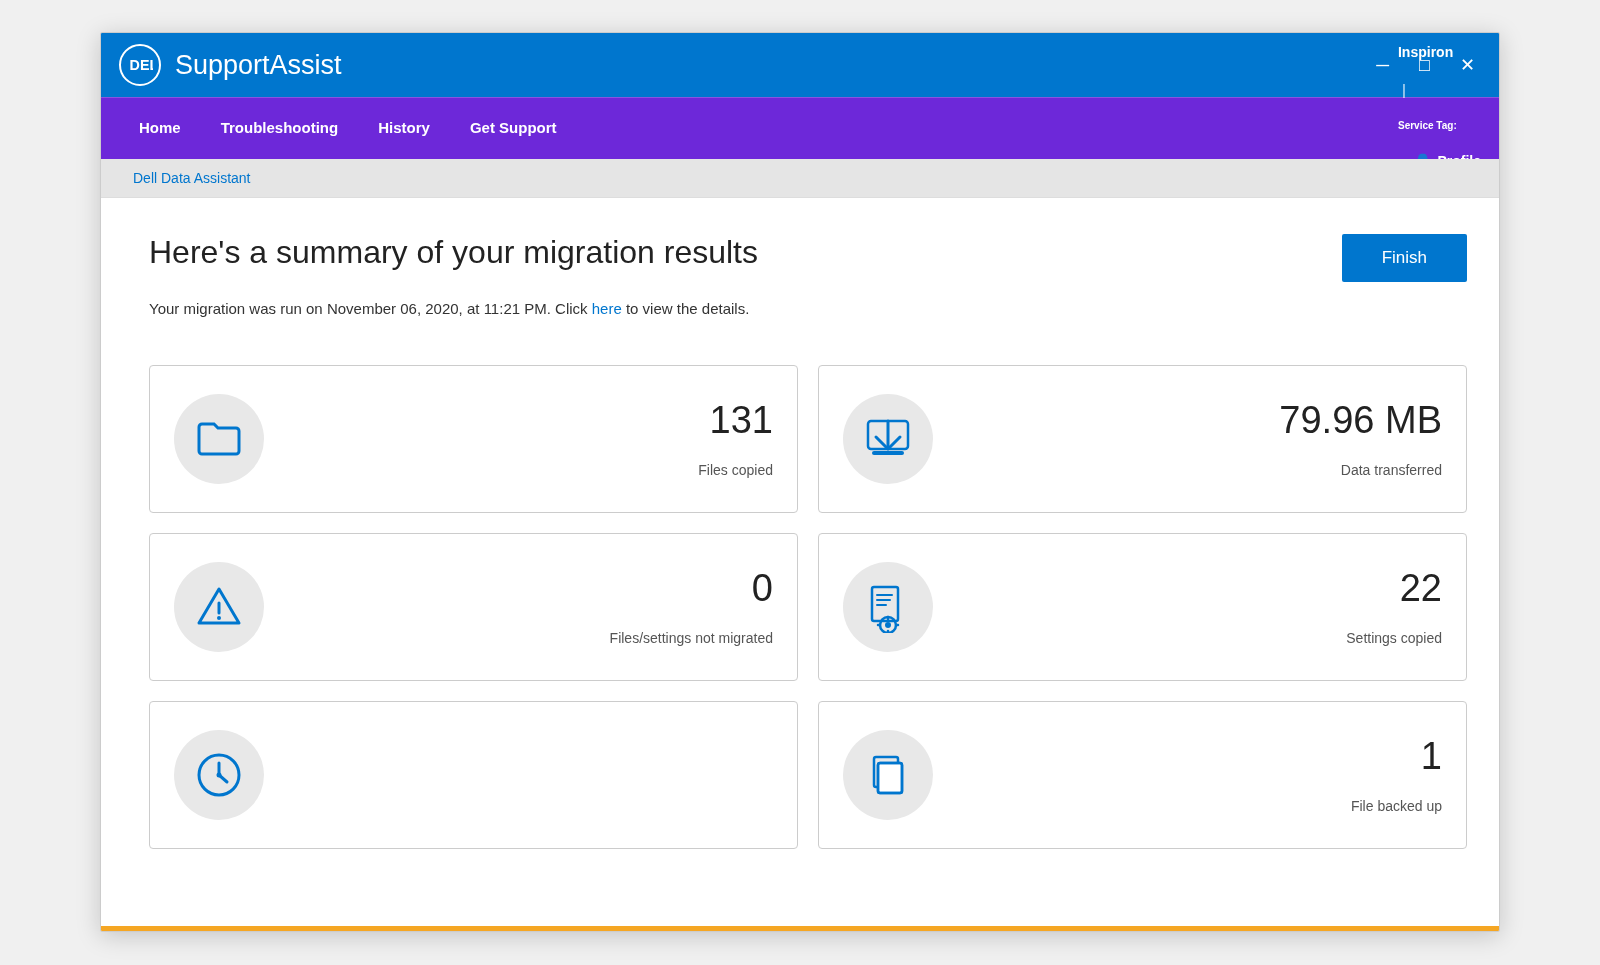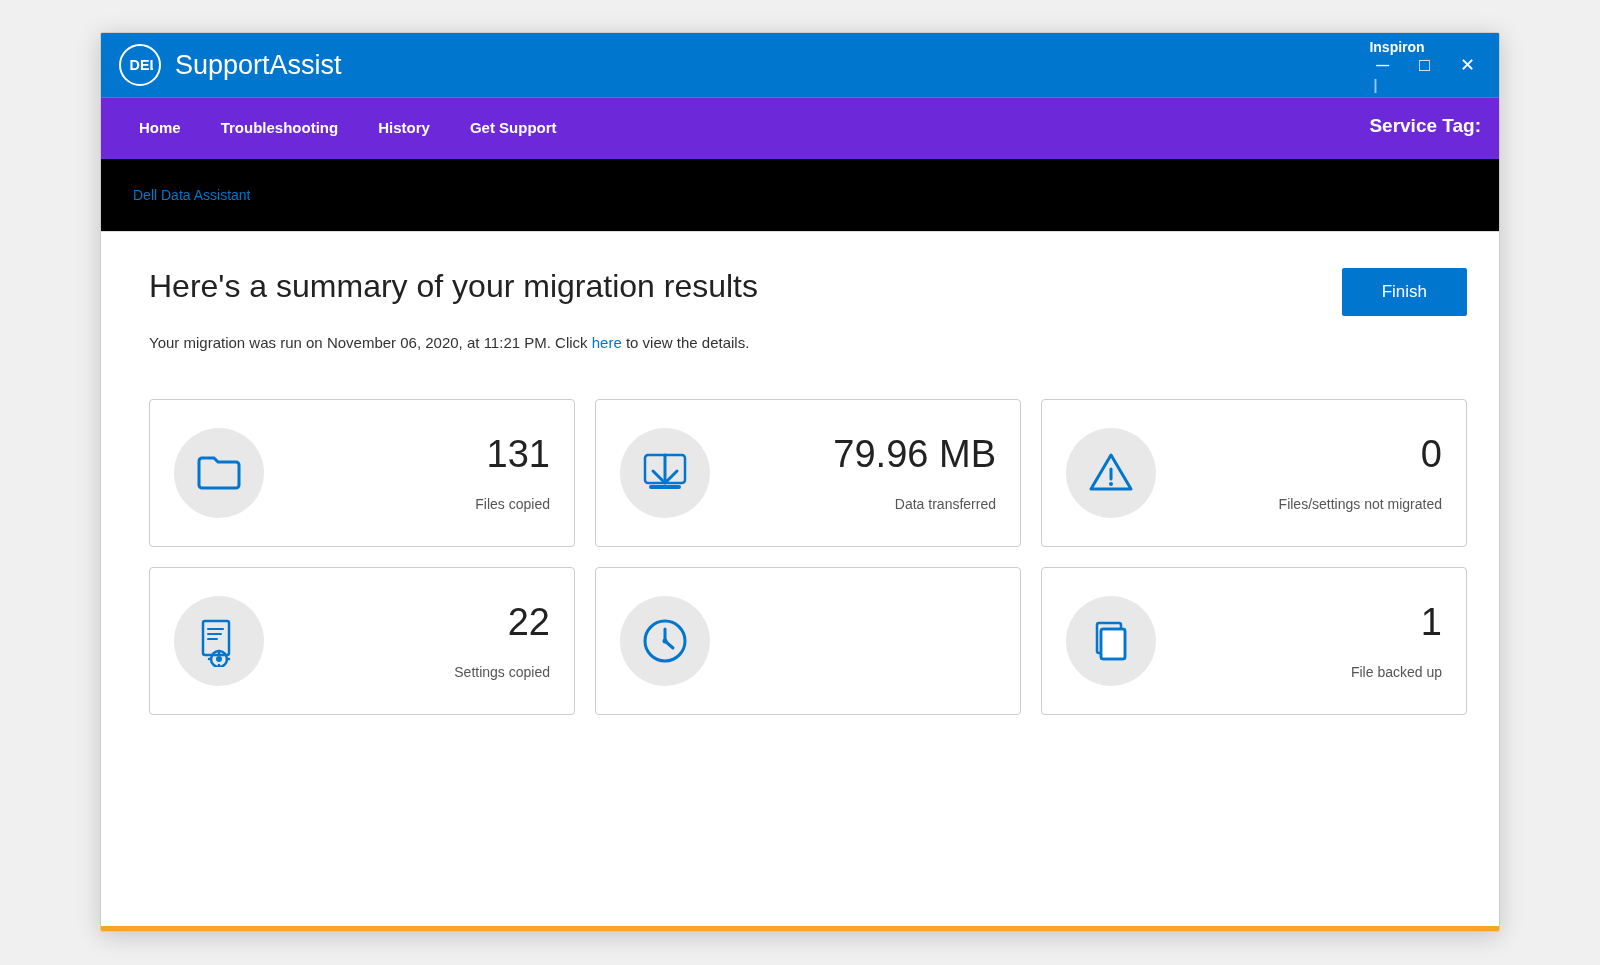--- a/index.html
+++ b/index.html
@@ -104,42 +104,42 @@
     .navbar-device {
       color: #fff;
       font-size: 14px;
     }
     .navbar-separator {
       color: rgba(255,255,255,0.6);
       margin: 0 4px;
     }
     .navbar-service {
       color: #fff;
-      font-size: 19px;
+      font-size: 10px;
     }
     .navbar-profile {
       display: flex;
       align-items: center;
       gap: 6px;
       color: #fff;
       font-size: 14px;
       margin-left: 16px;
       cursor: pointer;
     }
     .navbar-settings {
       color: #fff;
       font-size: 18px;
       cursor: pointer;
       margin-left: 4px;
     }
 
     
     .breadcrumb-bar {
-      background: #000000;
-      padding: 27px 32px;
+      background: #e5e5e5;
+      padding: 10px 32px;
       border-bottom: 1px solid #ddd;
       flex-shrink: 0;
     }
     .breadcrumb-text {
       color: #0076CE;
       font-size: 14px;
       font-weight: 500;
     }
 
     
@@ -178,21 +178,21 @@
       margin-bottom: 48px;
     }
     .migration-desc a {
       color: #0076CE;
       text-decoration: none;
     }
 
     
     .stats-grid {
       display: grid;
-      grid-template-columns: repeat(3, 1fr);
+      grid-template-columns: repeat(2, 1fr);
       gap: 20px;
     }
     .stat-card {
       border: 1.5px solid #ccc;
       border-radius: 4px;
       display: flex;
       align-items: center;
       padding: 28px 24px;
       gap: 24px;
       background: #fff;

